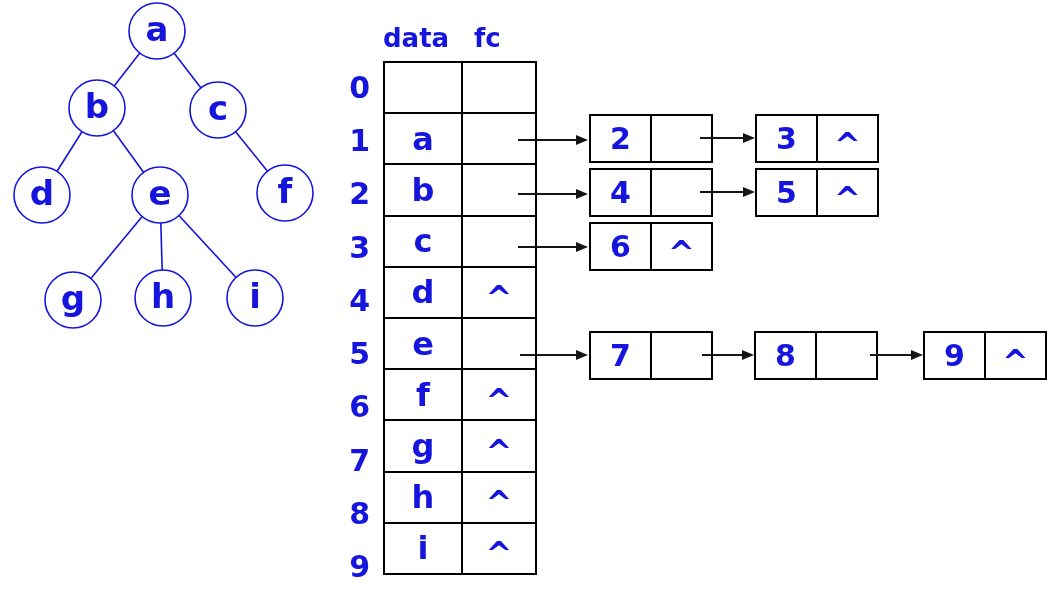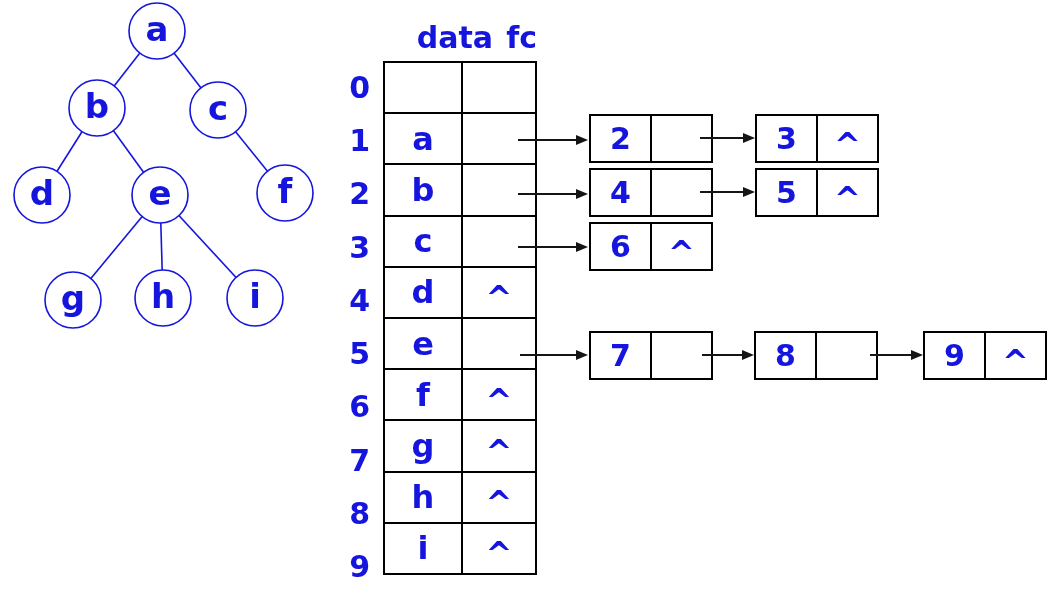--- a/index.html
+++ b/index.html
@@ -15,22 +15,22 @@
   .tree { position:absolute; left:0; top:0; }
   .tree line { stroke:var(--blue); stroke-width:1.6; }
   .tree circle { fill:#ffffff; stroke:var(--blue); stroke-width:1.6; }
   .tree text {
     fill:var(--blue); font-family:"DejaVu Sans", sans-serif; font-weight:bold;
     font-size:34px; text-anchor:middle;
   }
 
   
   .col-header {
-    position:absolute; top:20px; height:36px; font-size:30px;
-    text-align:right; line-height:36px; color:var(--blue);
+    position:absolute; top:20px; height:36px; font-size:26px;
+    text-align:left; line-height:36px; color:var(--blue);
   }
 
   
   table.arr {
     position:absolute; left:383px; top:61px; border-collapse:collapse;
   }
   table.arr td {
     border:2px solid var(--ink); height:51.2px; padding:0;
     text-align:center; vertical-align:middle; background:#fff;
   }
@@ -122,21 +122,21 @@
       <circle cx="163" cy="298" r="28"></circle>
       <text x="163" y="308">h</text>
     </g>
     <g>
       <circle cx="255" cy="298" r="28"></circle>
       <text x="255" y="308">i</text>
     </g>
   </svg>
 
   <div class="col-header" style="left:383px;width:110px">data</div>
-  <div class="col-header" style="left:487px;width:50px">fc</div>
+  <div class="col-header" style="left:474px;width:50px">fc</div>
 
   <div class="row-index" style="top:61px">0</div>
   <div class="row-index" style="top:114px">1</div>
   <div class="row-index" style="top:167px">2</div>
   <div class="row-index" style="top:221px">3</div>
   <div class="row-index" style="top:274px">4</div>
   <div class="row-index" style="top:327px">5</div>
   <div class="row-index" style="top:380px">6</div>
   <div class="row-index" style="top:434px">7</div>
   <div class="row-index" style="top:487px">8</div>

